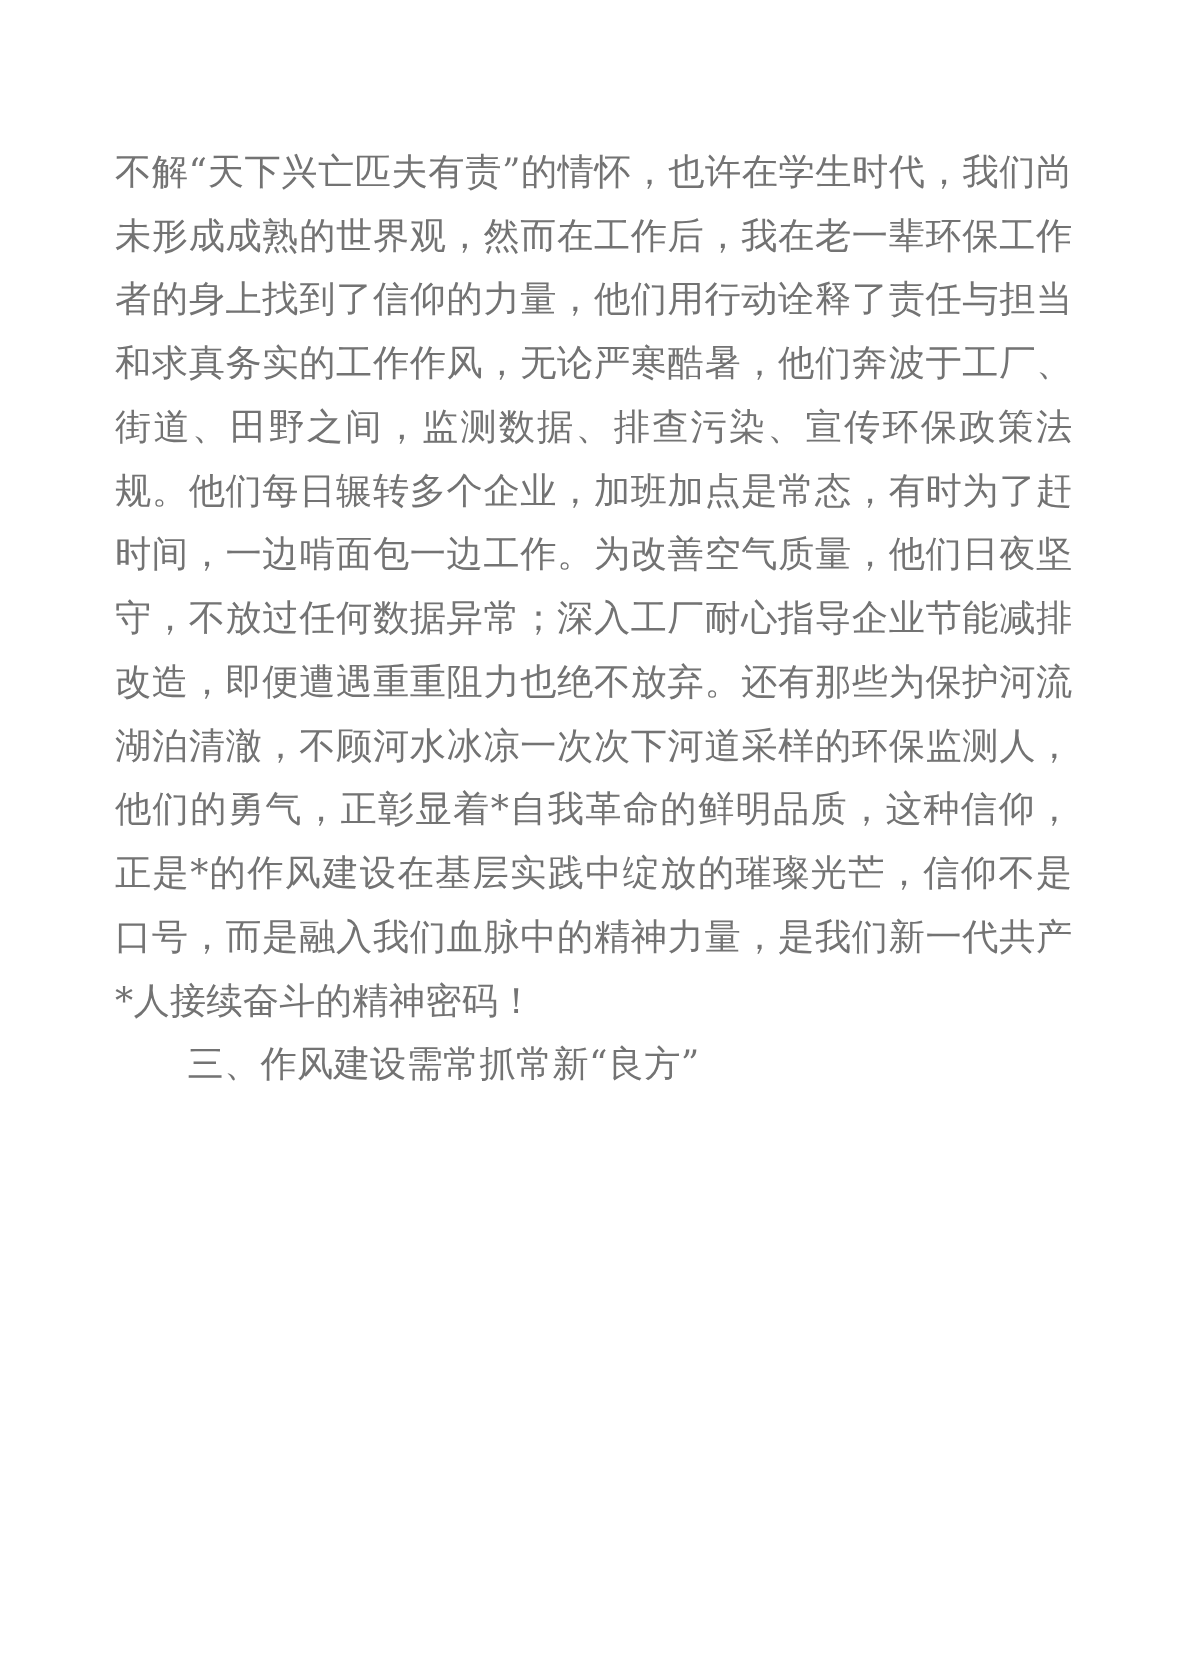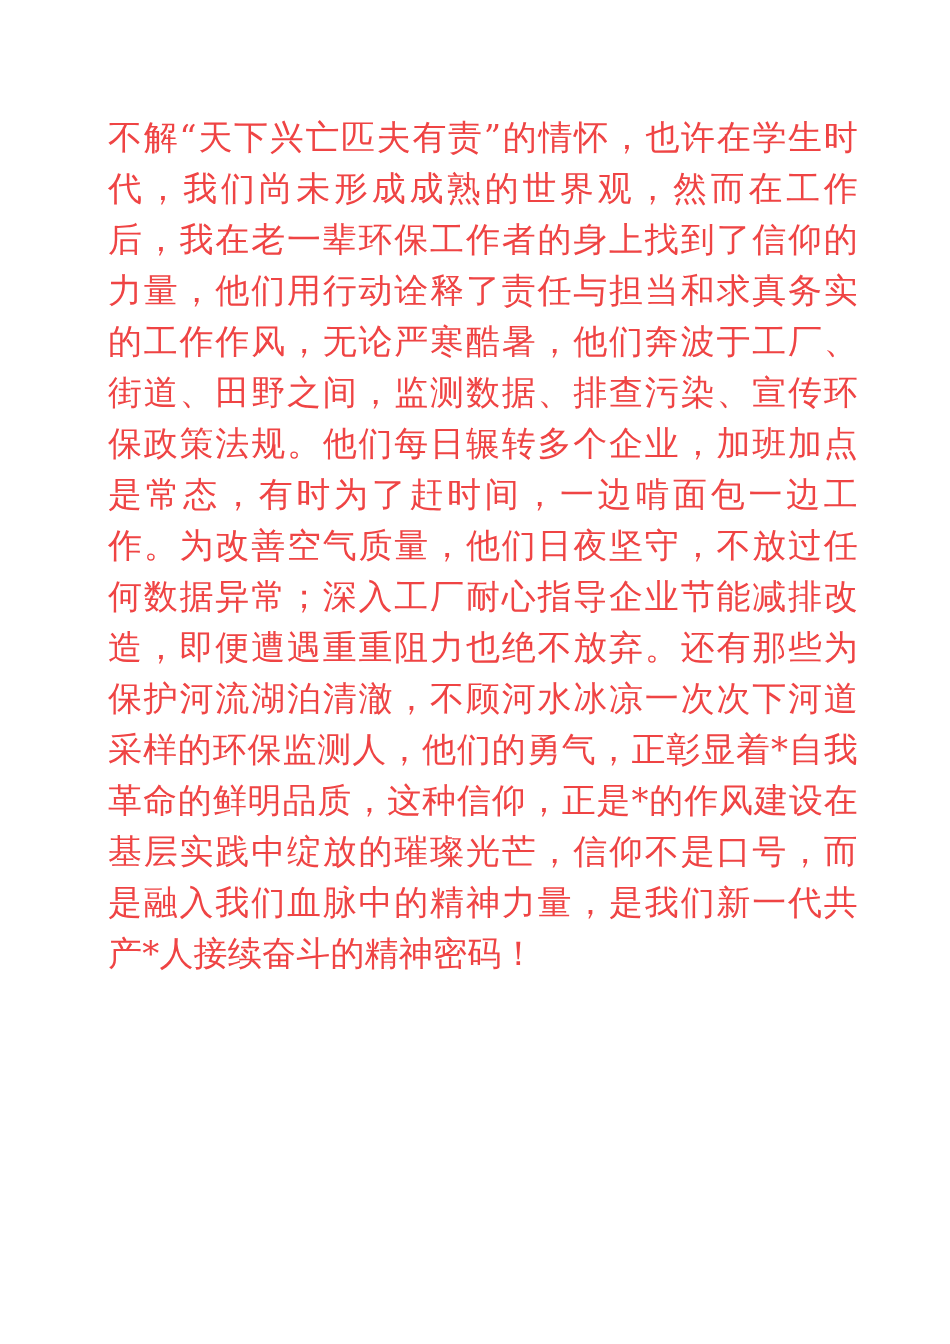--- a/index.html
+++ b/index.html
@@ -16,39 +16,39 @@
   }
   .page {
     position: relative;
     width: 950px;
     height: 1344px;
     box-sizing: border-box;
     padding: 112px 92px 60px 92px;
     background: #ffffff;
   }
   .doc-body {
-    font-size: 34px;
+    font-size: 29px;
     line-height: 51px;
     text-align: justify;
     text-justify: inter-ideograph;
     letter-spacing: 0.2px;
-    color: #ef4444;
-    margin-left: 16px;
+    color: #737373;
   }
   .para {
     margin: 0;
     text-indent: 0;
   }
   .para + .para {
     margin-top: 0;
   }
   .indent2 {
     text-indent: 2em;
   }
 </style>
 </head>
 <body>
 
 <div class="page">
   <div class="doc-body">
     <p class="para">不解“天下兴亡匹夫有责”的情怀，也许在学生时代，我们尚未形成成熟的世界观，然而在工作后，我在老一辈环保工作者的身上找到了信仰的力量，他们用行动诠释了责任与担当和求真务实的工作作风，无论严寒酷暑，他们奔波于工厂、街道、田野之间，监测数据、排查污染、宣传环保政策法规。他们每日辗转多个企业，加班加点是常态，有时为了赶时间，一边啃面包一边工作。为改善空气质量，他们日夜坚守，不放过任何数据异常；深入工厂耐心指导企业节能减排改造，即便遭遇重重阻力也绝不放弃。还有那些为保护河流湖泊清澈，不顾河水冰凉一次次下河道采样的环保监测人，他们的勇气，正彰显着*自我革命的鲜明品质，这种信仰，正是*的作风建设在基层实践中绽放的璀璨光芒，信仰不是口号，而是融入我们血脉中的精神力量，是我们新一代共产*人接续奋斗的精神密码！</p>
+    <p class="para indent2">三、作风建设需常抓常新“良方”</p>
   </div>
 </div>
 
 </body></html>

